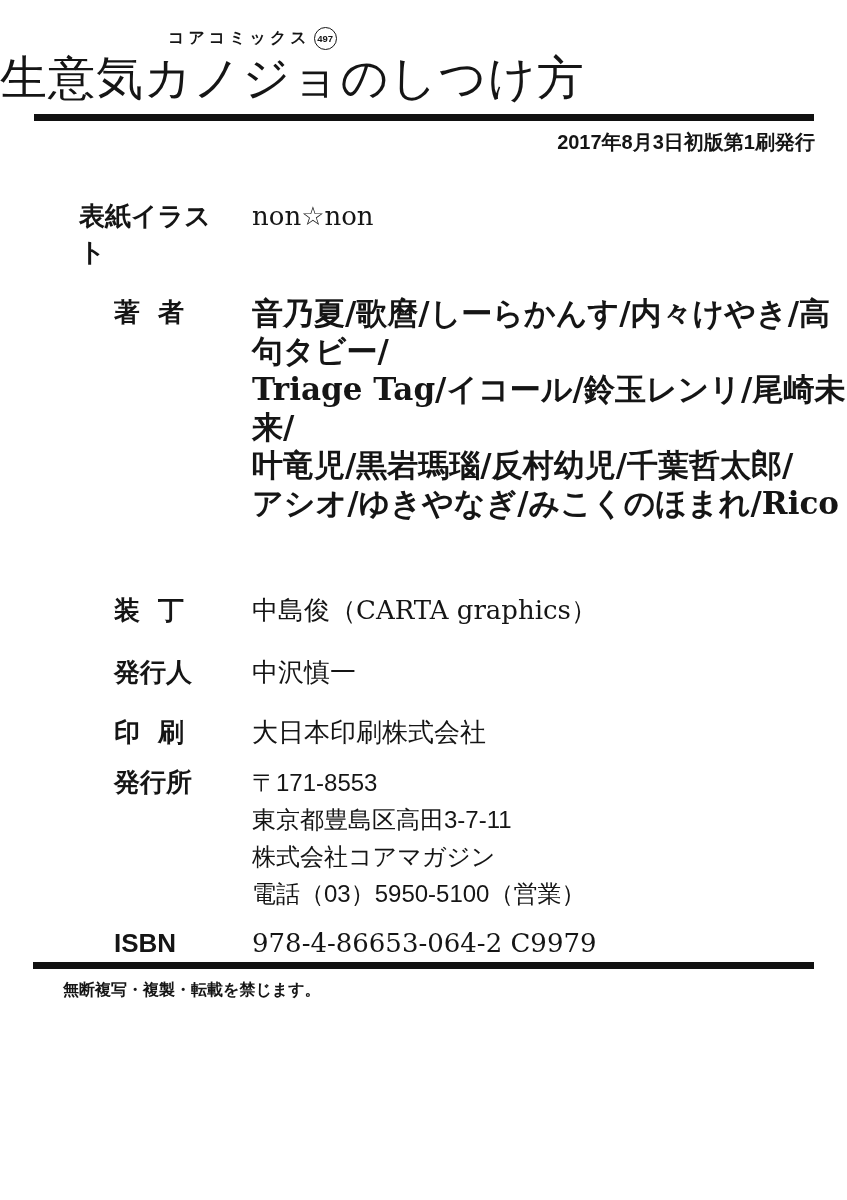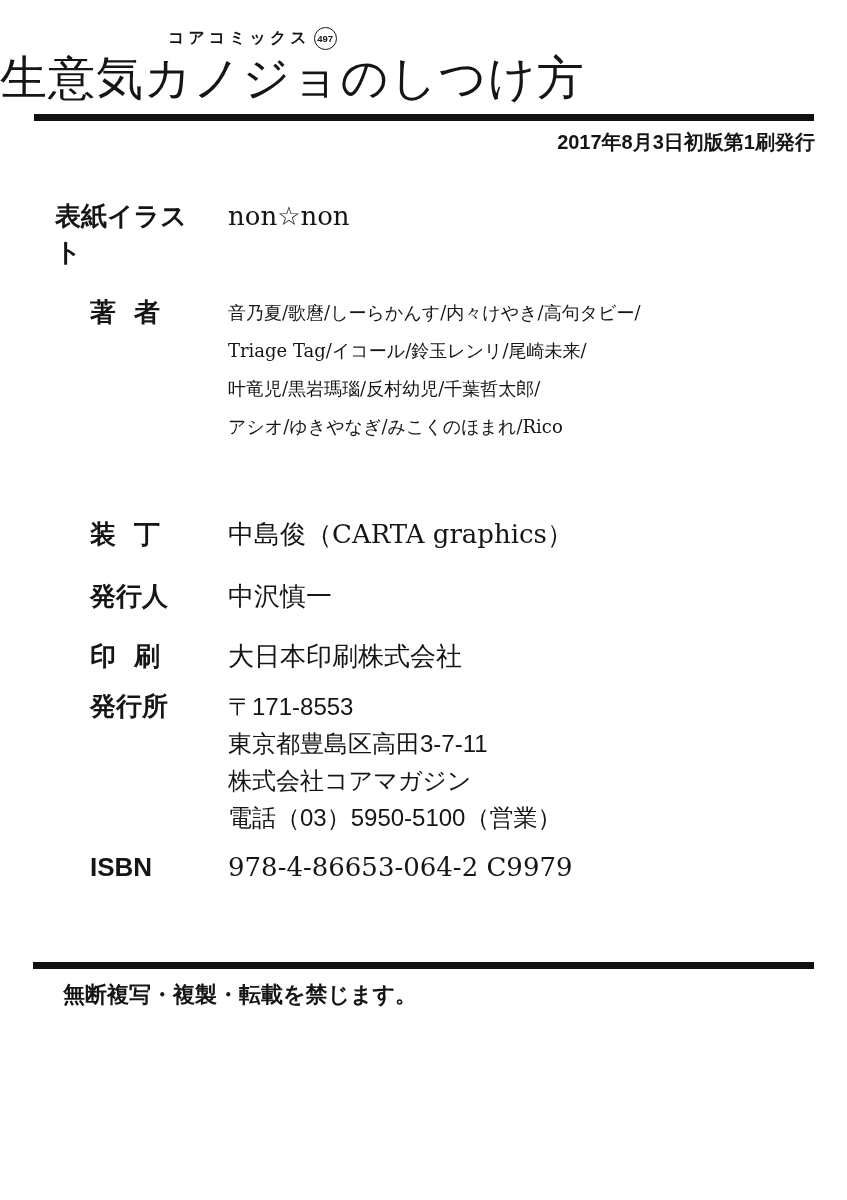--- a/index.html
+++ b/index.html
@@ -29,44 +29,44 @@
   }
   .rule {
     width:780px; height:7px; background:#111; margin:10px auto 0;
   }
   .edition-date {
     text-align:right; padding-right:32px;
     font-size:20px; font-weight:700; margin-top:8px;
   }
 
   
-  .content { margin-top:42px; padding-left:55px; }
+  .content { margin-top:42px; padding-left:55px;margin-left:24px; }
   .row { display:grid; grid-template-columns:173px 1fr; align-items:start; line-height:36px; }
   .label { font-size:26px; font-weight:600; letter-spacing:0; }
   .label-wide { width:140px; }
   .l2 { margin-left:35px; width:70px; display:inline-block; text-align-last:justify; }
   .l3 { margin-left:35px; }
   .serif { font-family:"DejaVu Serif","Liberation Serif",serif; }
   .val { font-size:26px; }
-  .author-lines { font-size:18px; line-height:38px; }
+  .author-lines { font-size:31px; line-height:38px;font-weight:bold; }
   .addr-lines { font-size:24px; line-height:37px; font-weight:500; }
   .indent { margin-left:56px; }
 
   .row-authors   { margin-top:24px; }
   .row-design    { margin-top:70px; }
   .row-pubperson { margin-top:22px; }
   .row-plate     { margin-top:22px; }
   .row-printing  { margin-top:20px; }
   .row-publisher { margin-top:10px; }
   .row-isbn      { margin-top:13px; }
 
   
   .footer { position:absolute; top:962px; left:33px; width:781px; }
   .footer-rule { height:7px; background:#111; }
-  .notice { margin-top:11px; margin-left:30px; font-size:22px; font-weight:700; }
+  .notice { margin-top:11px; margin-left:30px; font-size:16px; font-weight:700; }
 </style>
 </head>
 <body>
 
 <div class="badge-row">
   <span>コアコミックス</span>
   <span class="circle-num">497</span>
 </div>
 
 <div class="book-title">生意気カノジョのしつけ方</div>

